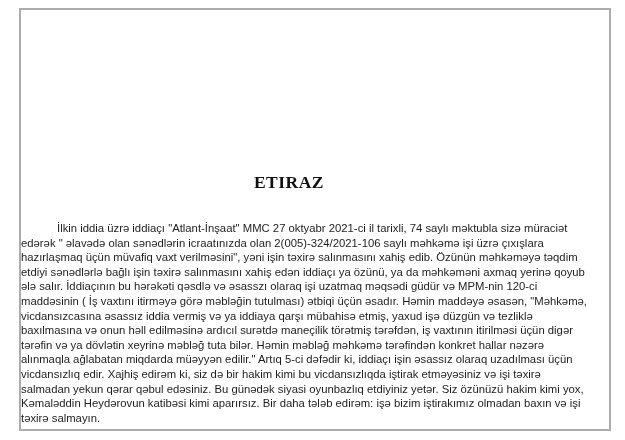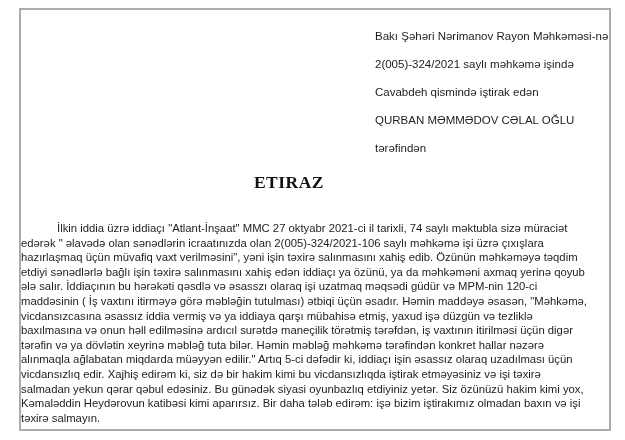--- a/index.html
+++ b/index.html
@@ -59,27 +59,20 @@
     white-space: pre-wrap;
     text-align: left;
   }
 </style>
 </head>
 <body>
 
 <div class="page">
   <div class="doc-border"></div>
 
-  <div class="header-block">
-    <div class="header-line">Bakı Şəhəri Nərimanov Rayon Məhkəməsi-nə</div>
-    <div class="header-line">2(005)-324/2021 saylı məhkəmə işində</div>
-    <div class="header-line">Cavabdeh qismində iştirak edən</div>
-    <div class="header-line">QURBAN MƏMMƏDOV CƏLAL OĞLU</div>
-    <div class="header-line">tərəfindən</div>
-  </div>
 
   <h1 class="doc-title">ETIRAZ</h1>
 
   <div class="body-text">İlkin iddia üzrə iddiaçı "Atlant-İnşaat" MMC 27 oktyabr 2021-ci il tarixli, 74 saylı məktubla sizə müraciət
 edərək " əlavədə olan sənədlərin icraatınızda olan 2(005)-324/2021-106 saylı məhkəmə işi üzrə çıxışlara
 hazırlaşmaq üçün müvafiq vaxt verilməsini", yəni işin təxirə salınmasını xahiş edib. Özünün məhkəməyə təqdim
 etdiyi sənədlərlə bağlı işin təxirə salınmasını xahiş edən iddiaçı ya özünü, ya da məhkəməni axmaq yerinə qoyub
 ələ salır. İddiaçının bu hərəkəti qəsdlə və əsasszı olaraq işi uzatmaq məqsədi güdür və MPM-nin 120-ci
 maddəsinin ( İş vaxtını itirməyə görə məbləğin tutulması) ətbiqi üçün əsadır. Həmin maddəyə əsasən, "Məhkəmə,
 vicdansızcasına əsassız iddia vermiş və ya iddiaya qarşı mübahisə etmiş, yaxud işə düzgün və tezliklə

